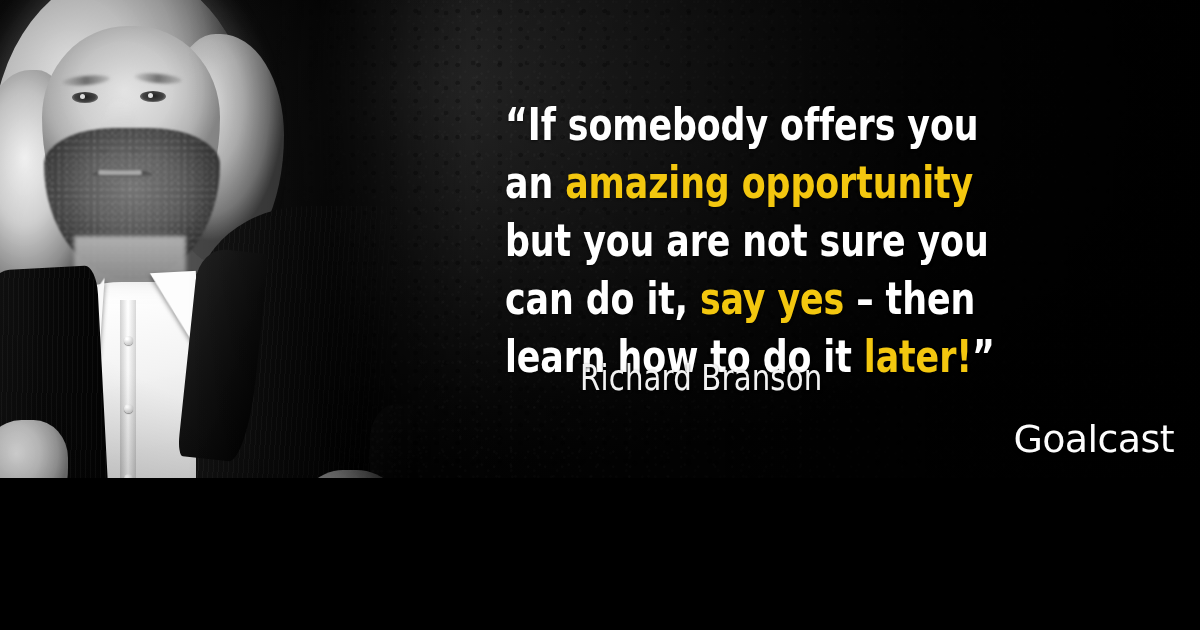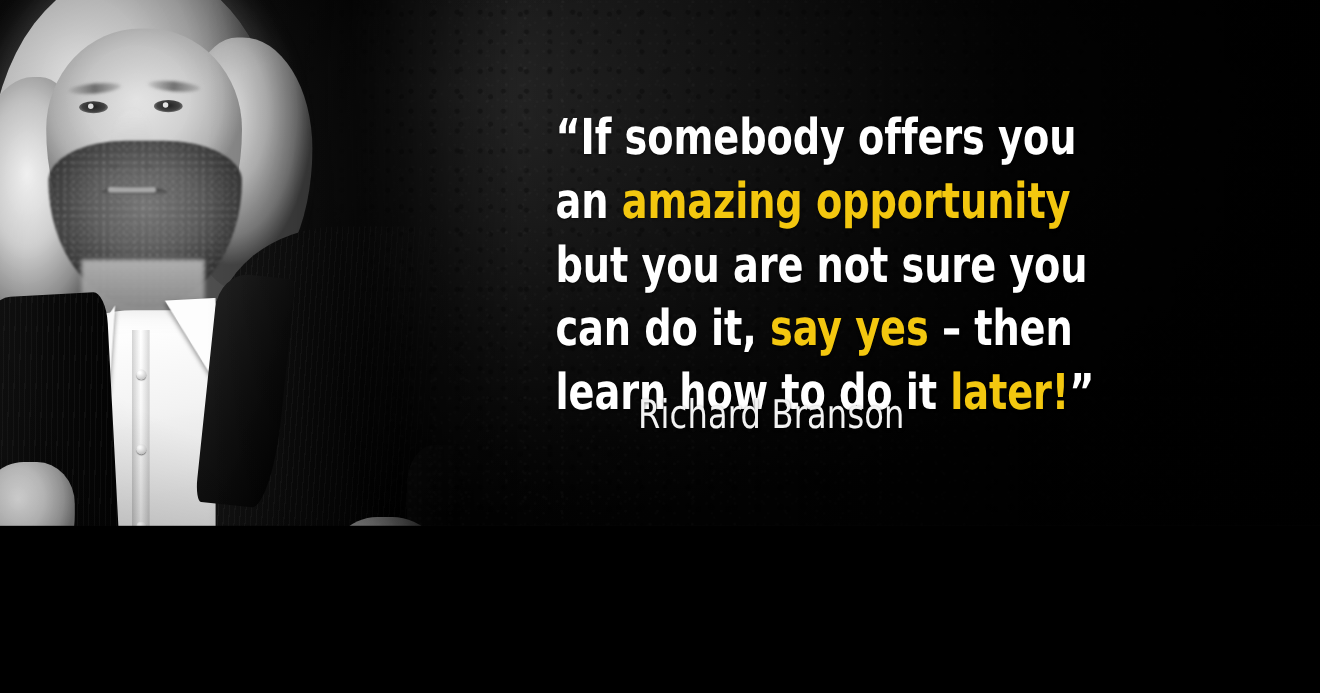--- a/index.html
+++ b/index.html
@@ -386,14 +386,15 @@
 
     <div class="photo-shade"></div>
   </div>
 
   <div class="bg-vignette"></div>
 
   <div class="quote" id="quote-text"><span>“If somebody offers you an </span><span class="hl">amazing opportunity</span><span> but you are not sure you can do it, </span><span class="hl">say yes</span><span> – then learn how to do it </span><span class="hl">later!</span><span>”</span></div>
 
   <div class="attribution">Richard Branson</div>
 
+  <div class="logo">Goalcast</div>
 
 </div>
 
 </body></html>

